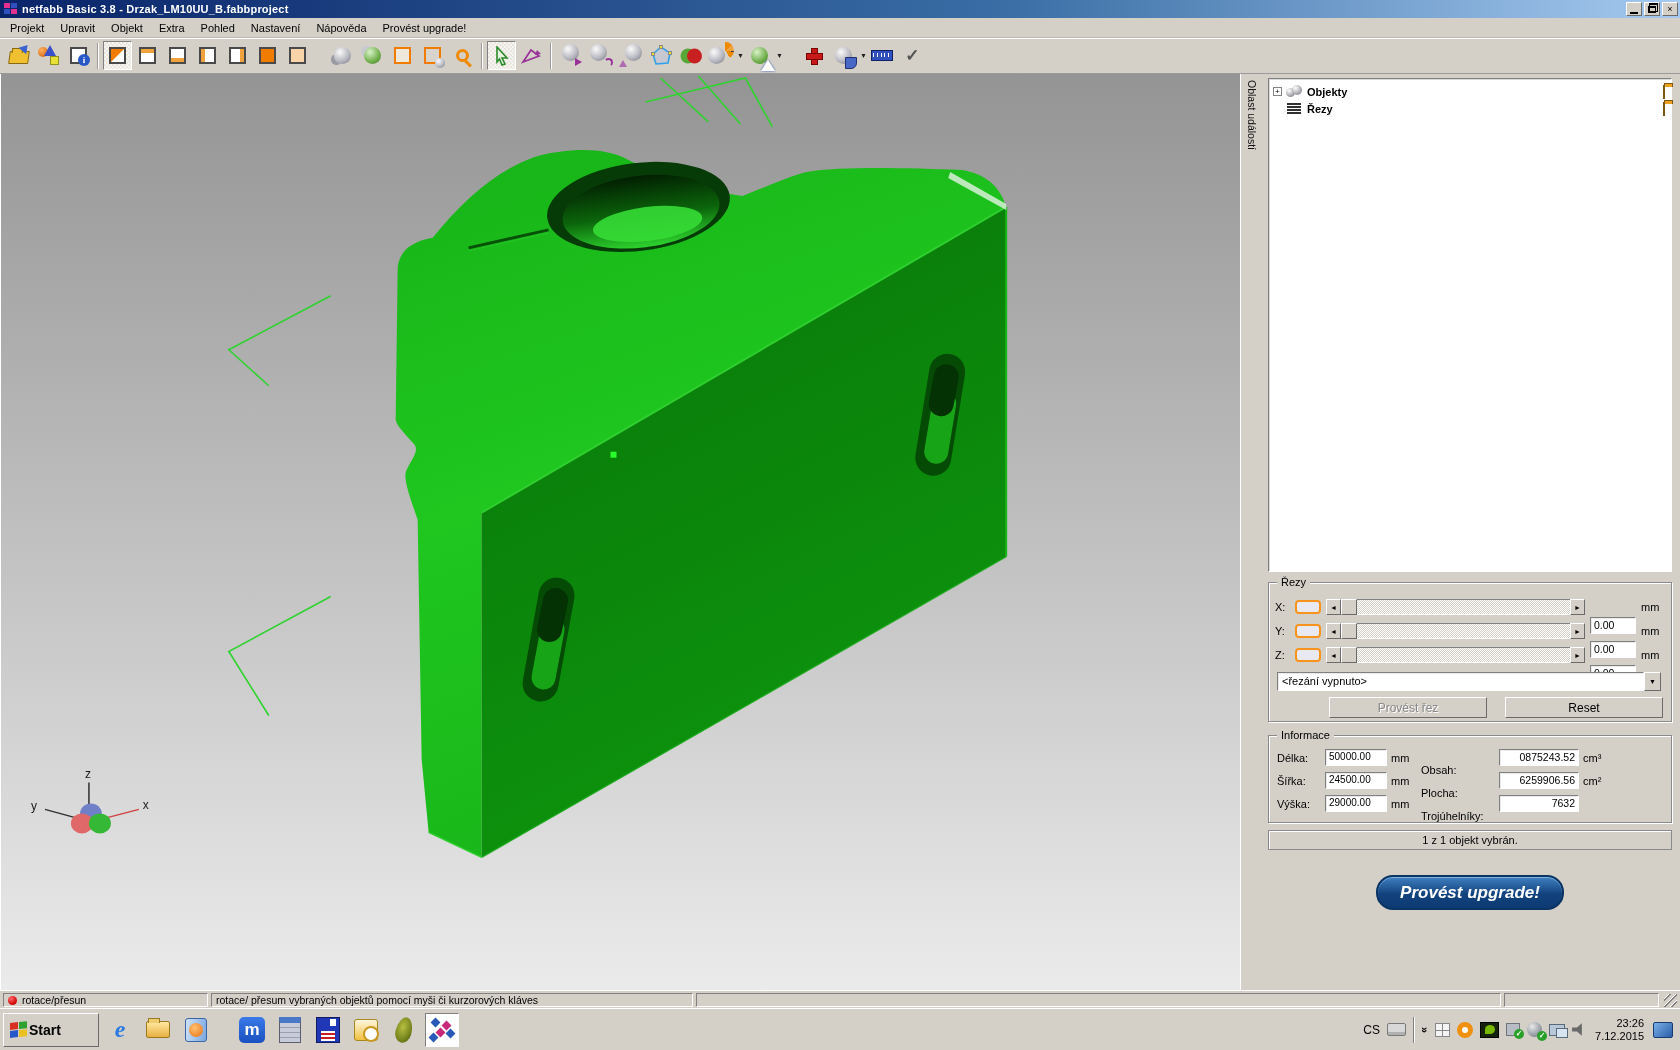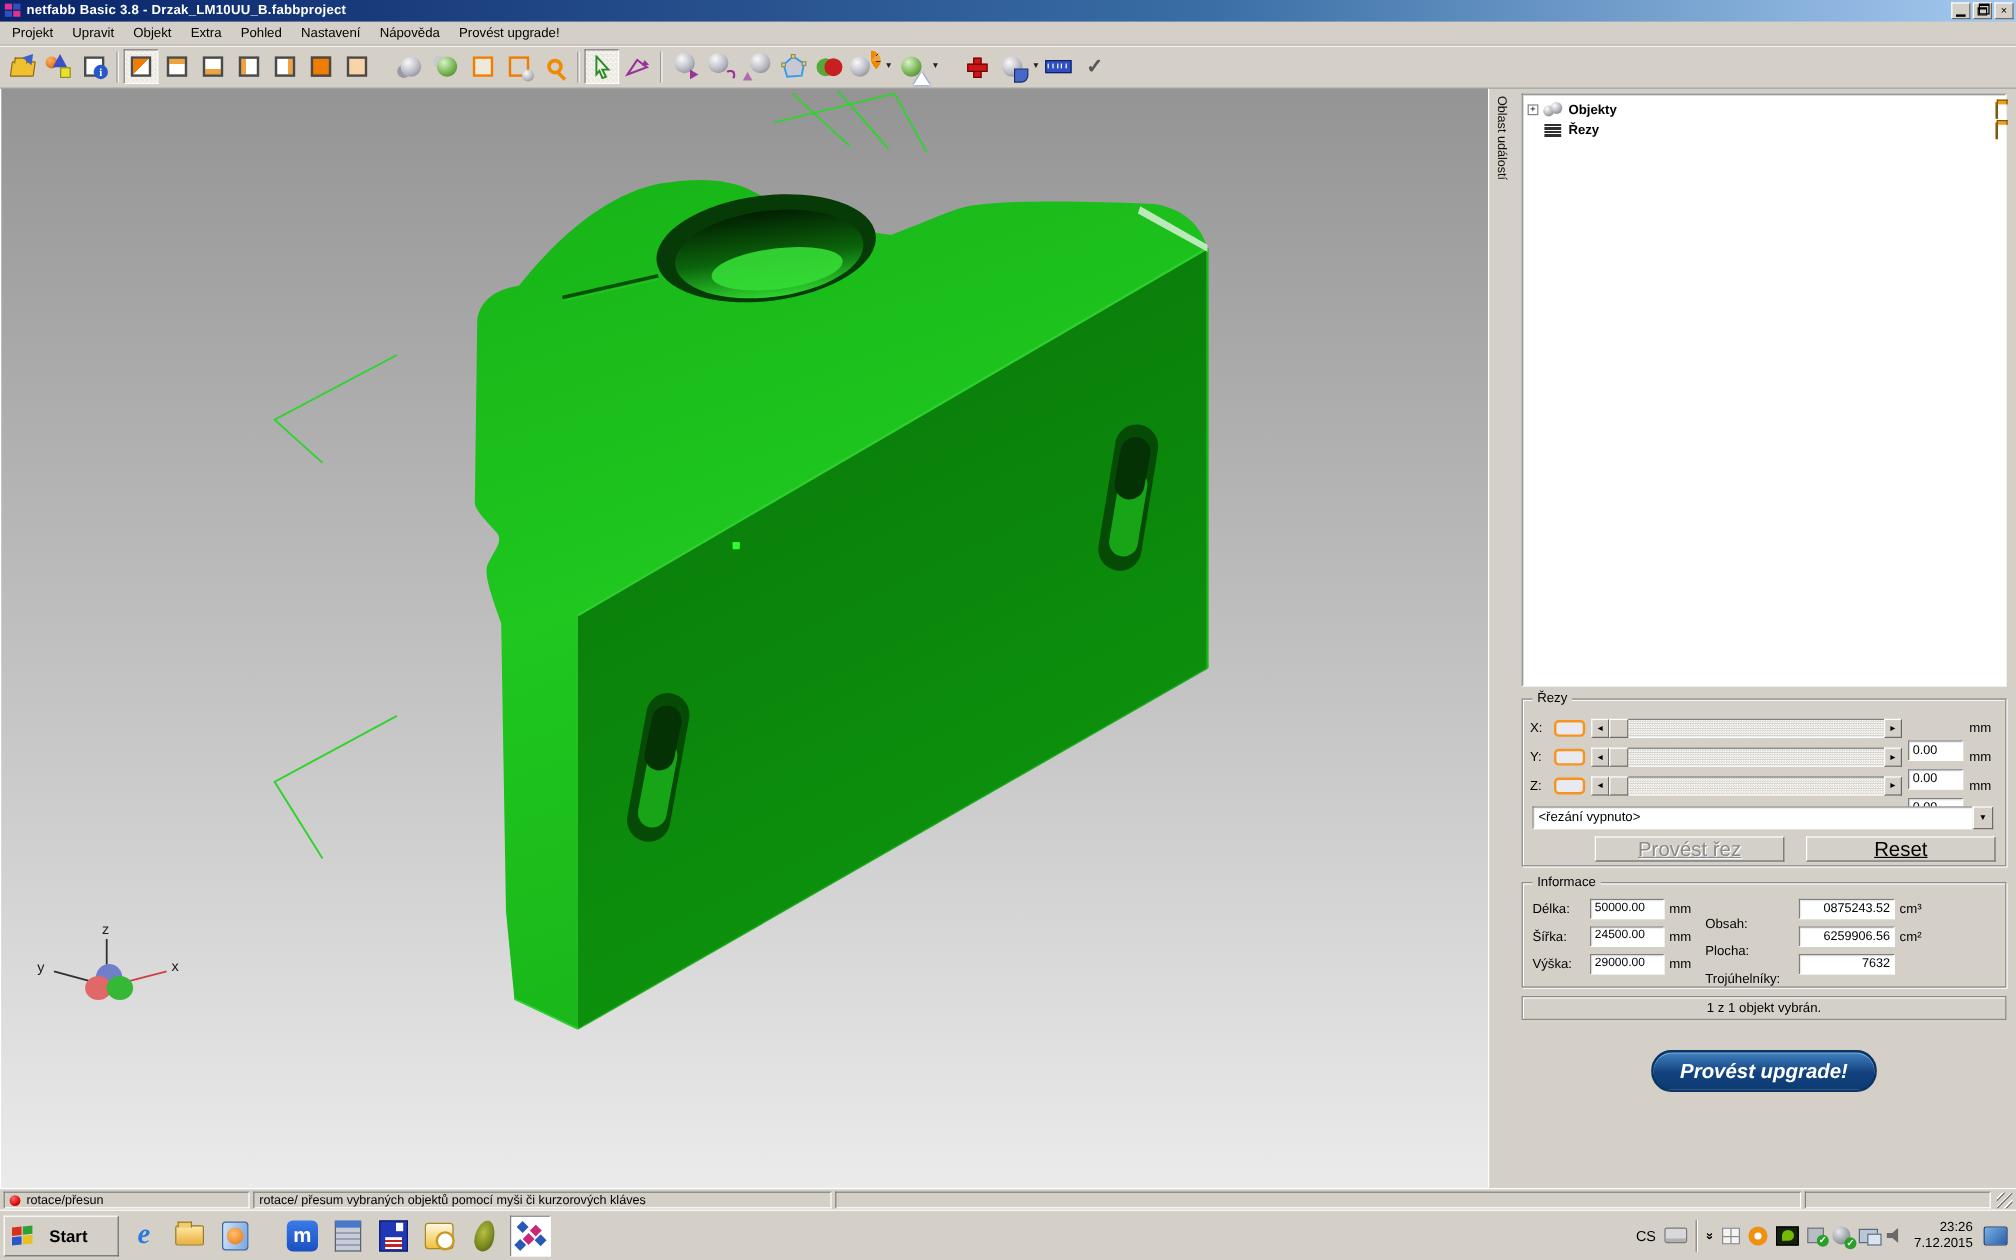--- a/index.html
+++ b/index.html
@@ -92,21 +92,21 @@
   .slider { flex:1; height:16px; display:flex; }
   .sbtn { width:15px; height:16px; display:flex; align-items:center; justify-content:center; font-size:7px; color:#000; }
   .sthumb { width:16px; height:16px; }
   .strack { flex:1; background:repeating-conic-gradient(#fff 0 25%, #d4d0c8 0 50%) 0 0/2px 2px; border-top:1px solid #808080; border-bottom:1px solid #fff; }
   .valbox { width:46px; height:17px; font-size:10.5px; padding:1px 3px;margin-top:36px; }
   .unit { width:22px; font-size:11px; }
   .combo { margin:5px 2px 0; height:19px; display:flex; }
   .combo .ctext { flex:1; font-size:11px; padding:2px 4px; white-space:nowrap; overflow:hidden; }
   .combo .cbtn { width:17px; display:flex; align-items:center; justify-content:center; font-size:7px; }
   .btnrow { display:flex; margin-top:6px; padding-left:54px; gap:18px; }
-  .pbtn { flex:1; height:21px; font-size:17px; display:flex; align-items:center; justify-content:center;text-decoration:underline; }
+  .pbtn { flex:1; height:21px; font-size:12px; display:flex; align-items:center; justify-content:center; }
   .pbtn.disabled { color:#8a8a8a; text-shadow:1px 1px 0 #fff; }
 
   
   #infobox { margin-top:13px; height:88px; padding:10px 18px 4px 8px; }
   .inforow { display:flex; align-items:center; height:23px; font-size:11px; gap:4px; }
   .inforow .l1 { width:44px; }
   .inforow .v1 { width:62px; height:17px; font-size:10px; padding:1px 3px; }
   .inforow .u1 { width:26px; }
   .inforow .l2 { width:74px;margin-top:24px; }
   .inforow .v2 { width:80px; height:17px; font-size:10.5px; padding:1px 3px; text-align:right; }
@@ -116,21 +116,21 @@
   #upgradebtn { margin:25px auto 0; width:188px; height:35px; border-radius:17px; border:2px solid #0a3464; background:linear-gradient(#4080c0,#12427e 55%,#0d3a72); color:#fff; font-style:italic; font-weight:bold; font-size:17px; display:flex; align-items:center; justify-content:center; box-shadow:inset 0 1px 0 #7fb0e0; }
 
   
   #statusbar { height:18px; display:flex; align-items:center; gap:3px; padding:2px 3px 1px; border-top:1px solid #fff; flex:0 0 auto; }
   .scell { height:14px; border:1px solid; border-color:#808080 #fff #fff #808080; font-size:10.5px; display:flex; align-items:center; padding:0 4px; background:#d4d0c8; white-space:nowrap; overflow:hidden; }
   .sdot { width:9px; height:9px; border-radius:50%; background:radial-gradient(circle at 35% 30%,#ff6a6a,#d00000 70%,#8a0000); margin-right:5px; flex:0 0 auto; }
   #grip { width:13px; height:13px; margin-left:2px; background:repeating-linear-gradient(135deg, transparent 0 3px, #fff 3px 4px, #808080 4px 5px); }
 
   
   #taskbar { height:42px; background:#d4d0c8; border-top:1px solid #fff; display:flex; align-items:center; padding:0 3px; gap:4px; flex:0 0 auto; }
-  #startbtn { width:96px; height:34px; display:flex; align-items:center; gap:13px; padding-left:6px; font-weight:bold; font-size:14px; }
+  #startbtn { width:96px; height:34px; display:flex; align-items:center; gap:1px; padding-left:6px; font-weight:bold; font-size:14px; }
   .flag { width:18px; height:16px; display:grid; grid-template-columns:8px 8px; grid-template-rows:7px 7px; gap:1px; transform:skewY(-6deg); }
   .flag i:nth-child(1){background:#d83020;} .flag i:nth-child(2){background:#30a030;}
   .flag i:nth-child(3){background:#2858c8;} .flag i:nth-child(4){background:#e8c020;}
   .qicon { width:34px; height:34px; display:flex; align-items:center; justify-content:center; }
   .qicon.active { background:#fff; border:1px solid; border-color:#808080 #fff #fff #808080; }
   .ie { font:italic bold 24px "Liberation Serif",serif; color:#2a7ae0; }
   .tfolder { width:24px; height:17px; background:linear-gradient(#ffe9a0,#e8b040); border:1px solid #9a7a20; border-radius:2px; position:relative; }
   .tfolder:before { content:""; position:absolute; top:-4px; left:1px; width:10px; height:4px; background:#f0cc70; border:1px solid #9a7a20; border-bottom:none; }
   .wmp { width:22px; height:24px; background:linear-gradient(100deg,#cfe2f8,#7aa8e0); border:1px solid #3a66a8; border-radius:3px; display:flex; align-items:center; justify-content:center; }
   .wmp i { width:14px; height:14px; border-radius:50%; background:radial-gradient(circle at 40% 35%,#ffc070,#e87010); }

